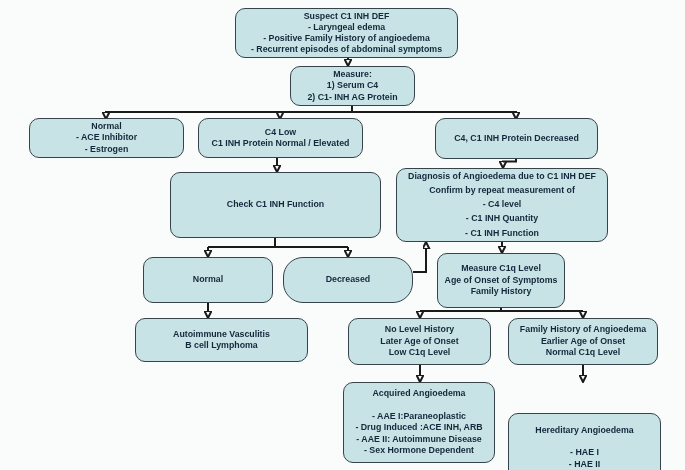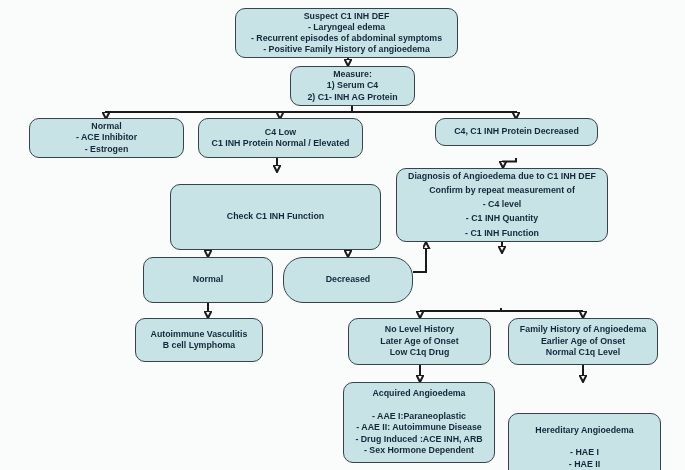--- a/index.html
+++ b/index.html
@@ -88,89 +88,94 @@
     <path d="M420 311 V312" marker-end="url(#arr)"></path>
     <path d="M583 311 V312" marker-end="url(#arr)"></path>
 
     <path d="M420 365 V376" marker-end="url(#arr)"></path>
     <path d="M583 365 V376" marker-end="url(#arr)"></path>
   </svg>
 
   <div class="node" style="left:235px;top:8px;width:223px;height:50px;">
     <div class="line">Suspect C1 INH DEF</div>
     <div class="line">- Laryngeal edema</div>
+    <div class="line">- Positive Family History of angioedema</div>
     <div class="line">- Recurrent episodes of abdominal symptoms</div>
-    <div class="line">- Positive Family History of angioedema</div>
   </div>
 
   <div class="node" style="left:290px;top:66px;width:125px;height:40px;">
     <div class="line">Measure:</div>
     <div class="line">1) Serum C4</div>
     <div class="line">2) C1- INH AG Protein</div>
   </div>
 
   <div class="node" style="left:29px;top:118px;width:155px;height:40px;">
     <div class="line">Normal</div>
     <div class="line">- ACE Inhibitor</div>
     <div class="line">- Estrogen</div>
   </div>
 
   <div class="node" style="left:198px;top:118px;width:165px;height:40px;">
     <div class="line">C4 Low</div>
     <div class="line">C1 INH Protein Normal / Elevated</div>
   </div>
 
-  <div class="node" style="left:435px;top:118px;width:163px;height:28px;align-items:center;">
+  <div class="node" style="left:435px;top:118px;width:163px;height:41px;align-items:center;">
     <div class="line">C4, C1 INH Protein Decreased</div>
   </div>
 
-  <div class="node" style="left:170px;top:184px;width:211px;height:66px;">
+  <div class="node" style="left:170px;top:172px;width:211px;height:66px;">
     <div class="line">Check C1 INH Function</div>
   </div>
 
   <div class="node" style="left:396px;top:168px;width:212px;height:74px;justify-content:space-between;">
     <div class="line">Diagnosis of Angioedema due to C1 INH DEF</div>
     <div class="line">Confirm by repeat measurement of</div>
     <div class="line">- C4 level</div>
     <div class="line">- C1 INH Quantity</div>
     <div class="line">- C1 INH Function</div>
   </div>
 
   <div class="node" style="left:143px;top:257px;width:130px;height:46px;">
     <div class="line">Normal</div>
   </div>
 
   <div class="node" style="left:283px;top:257px;width:130px;height:46px;border-radius:20px;">
     <div class="line">Decreased</div>
   </div>
 
+  <div class="node" style="left:437px;top:253px;width:128px;height:55px;">
+    <div class="line">Measure C1q Level</div>
+    <div class="line">Age of Onset of Symptoms</div>
+    <div class="line">Family History</div>
+  </div>
 
-  <div class="node" style="left:135px;top:318px;width:128px;height:44px;text-align:right;">
+  <div class="node" style="left:135px;top:318px;width:173px;height:44px;text-align:right;">
     <div class="line">Autoimmune Vasculitis</div>
     <div class="line">B cell Lymphoma</div>
   </div>
 
   <div class="node" style="left:348px;top:318px;width:143px;height:47px;">
     <div class="line">No Level History</div>
     <div class="line">Later Age of Onset</div>
-    <div class="line">Low C1q Drug</div>
+    <div class="line">Low C1q Level</div>
   </div>
 
   <div class="node" style="left:508px;top:318px;width:150px;height:47px;">
     <div class="line">Family History of Angioedema</div>
     <div class="line">Earlier Age of Onset</div>
     <div class="line">Normal C1q Level</div>
   </div>
 
   <div class="node" style="left:343px;top:382px;width:152px;height:81px;">
     <div class="line">Acquired Angioedema</div>
     <div class="line"></div>
     <div class="line">- AAE I:Paraneoplastic</div>
+    <div class="line">- Drug Induced :ACE INH, ARB</div>
     <div class="line">- AAE II: Autoimmune Disease</div>
-    <div class="line">- Drug Induced :ACE INH, ARB</div>
     <div class="line">- Sex Hormone Dependent</div>
   </div>
 
   <div class="node" style="left:508px;top:382px;width:153px;height:80px;margin-top:31px;">
     <div class="line">Hereditary Angioedema</div>
     <div class="line"></div>
     <div class="line">- HAE I</div>
     <div class="line">- HAE II</div>
     <div class="line">- HAE III (Estrogen dependent)</div>
   </div>

